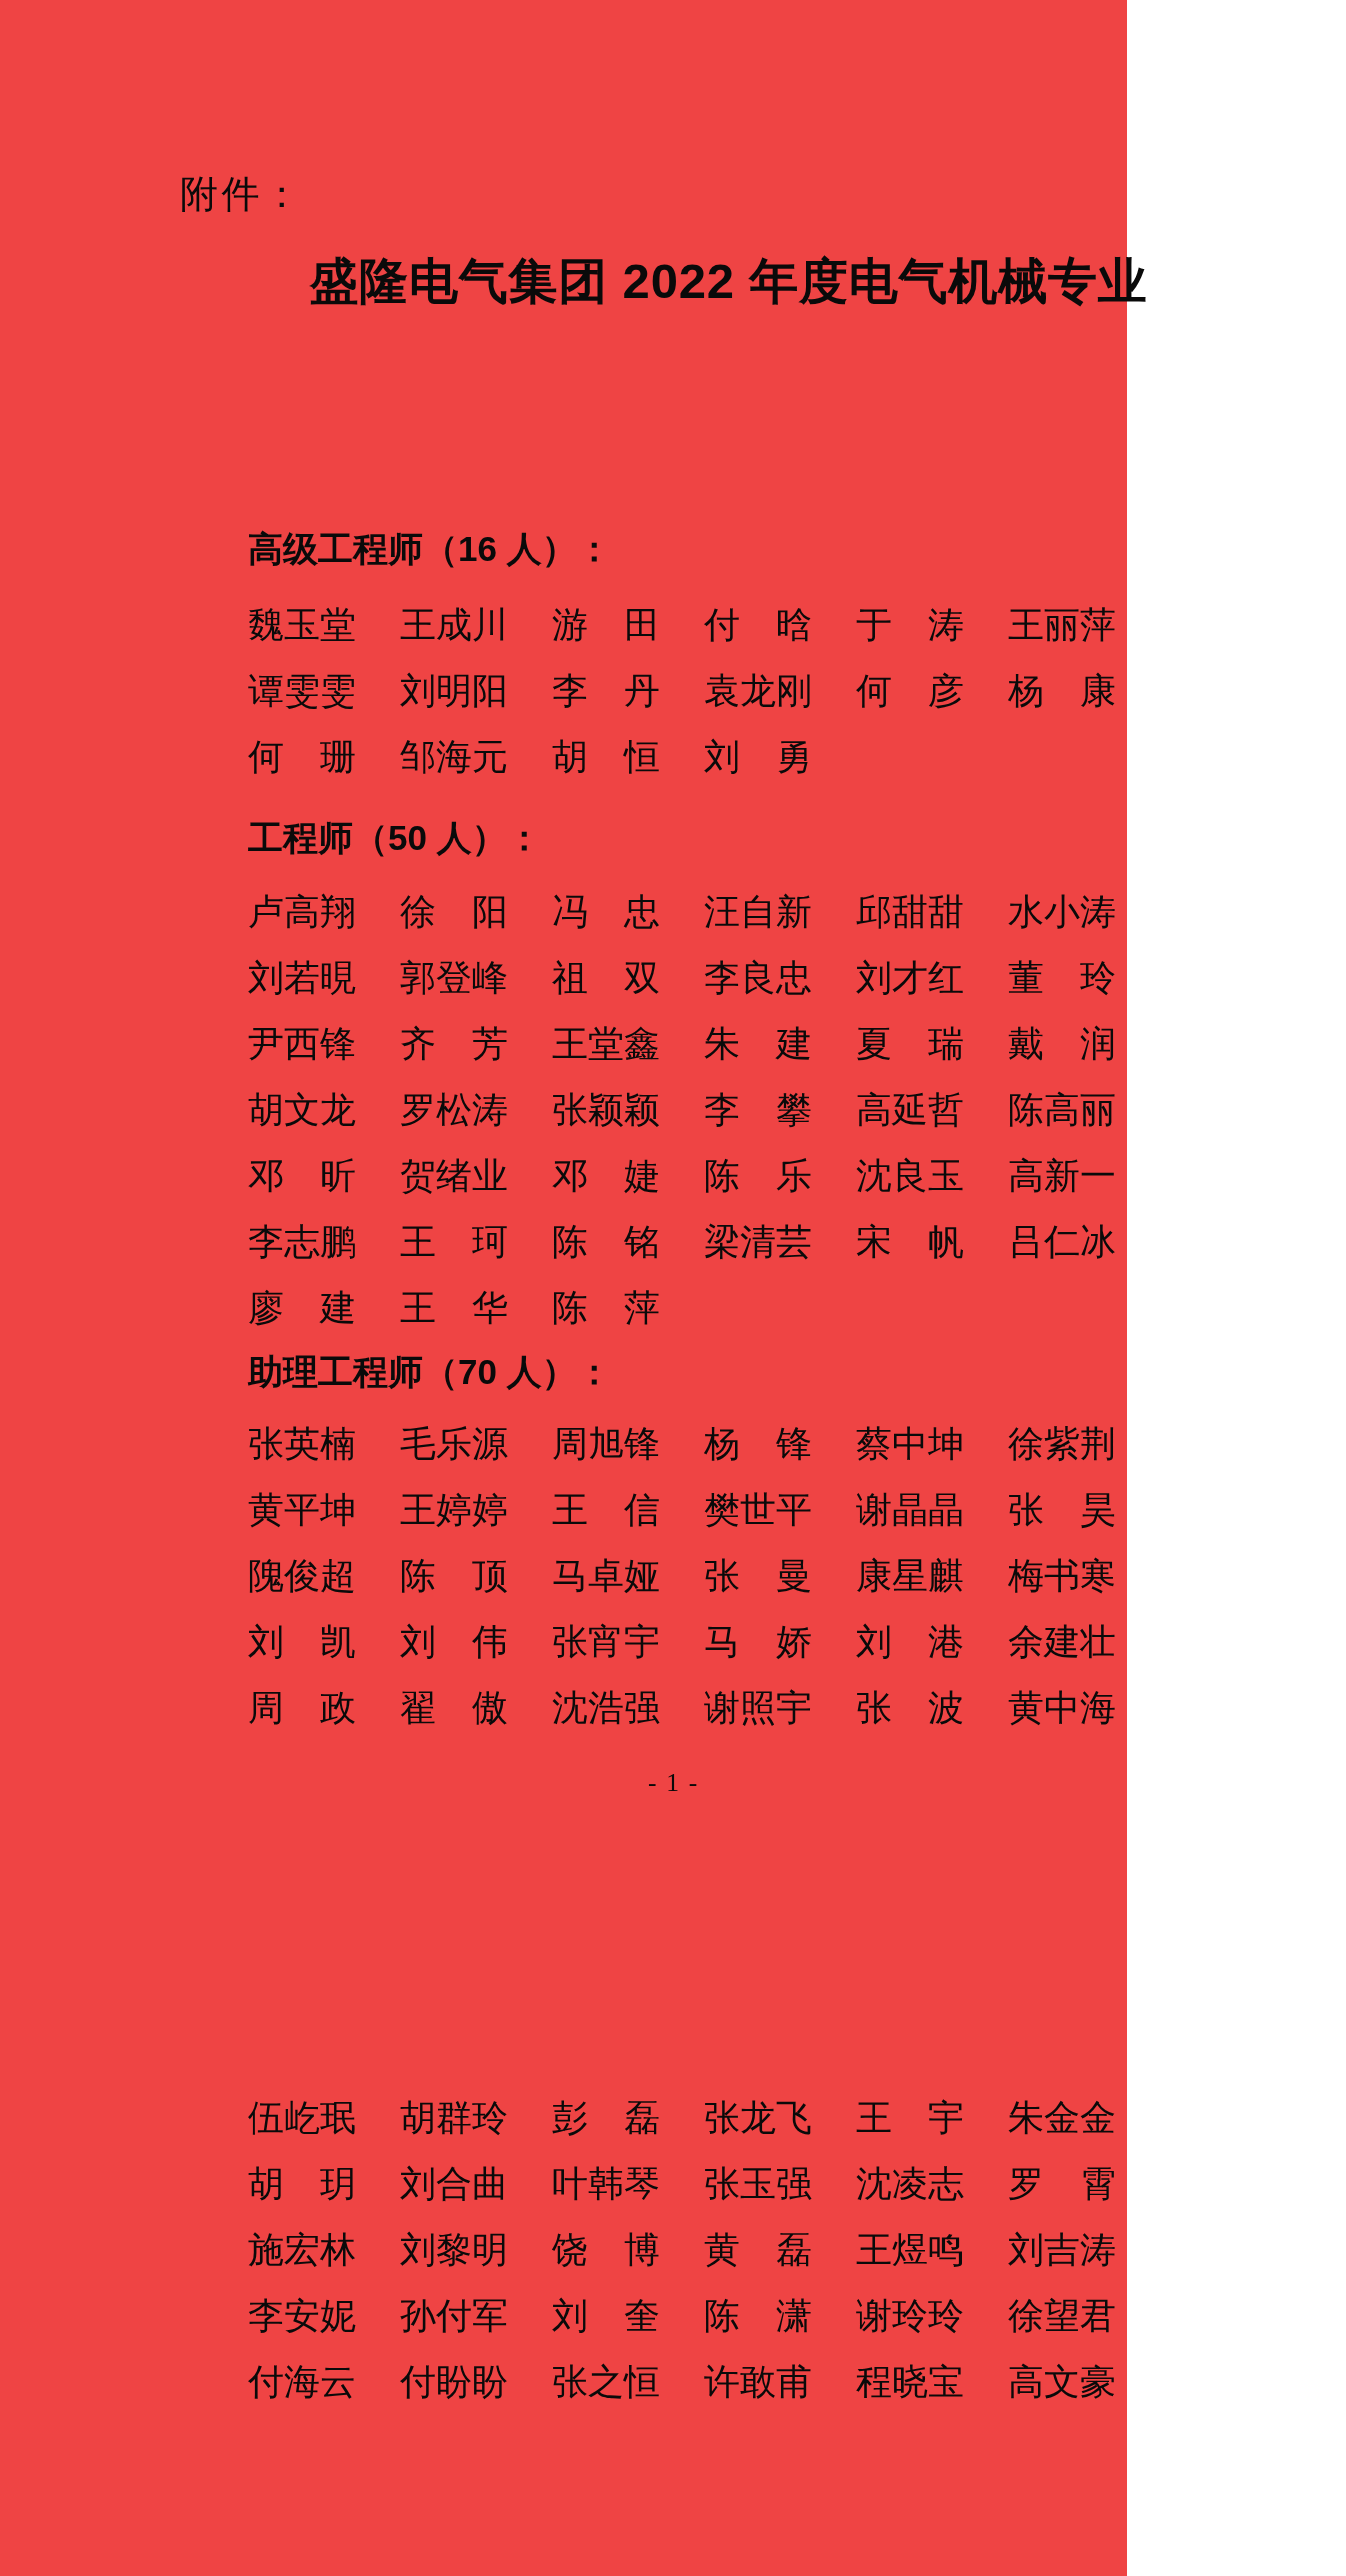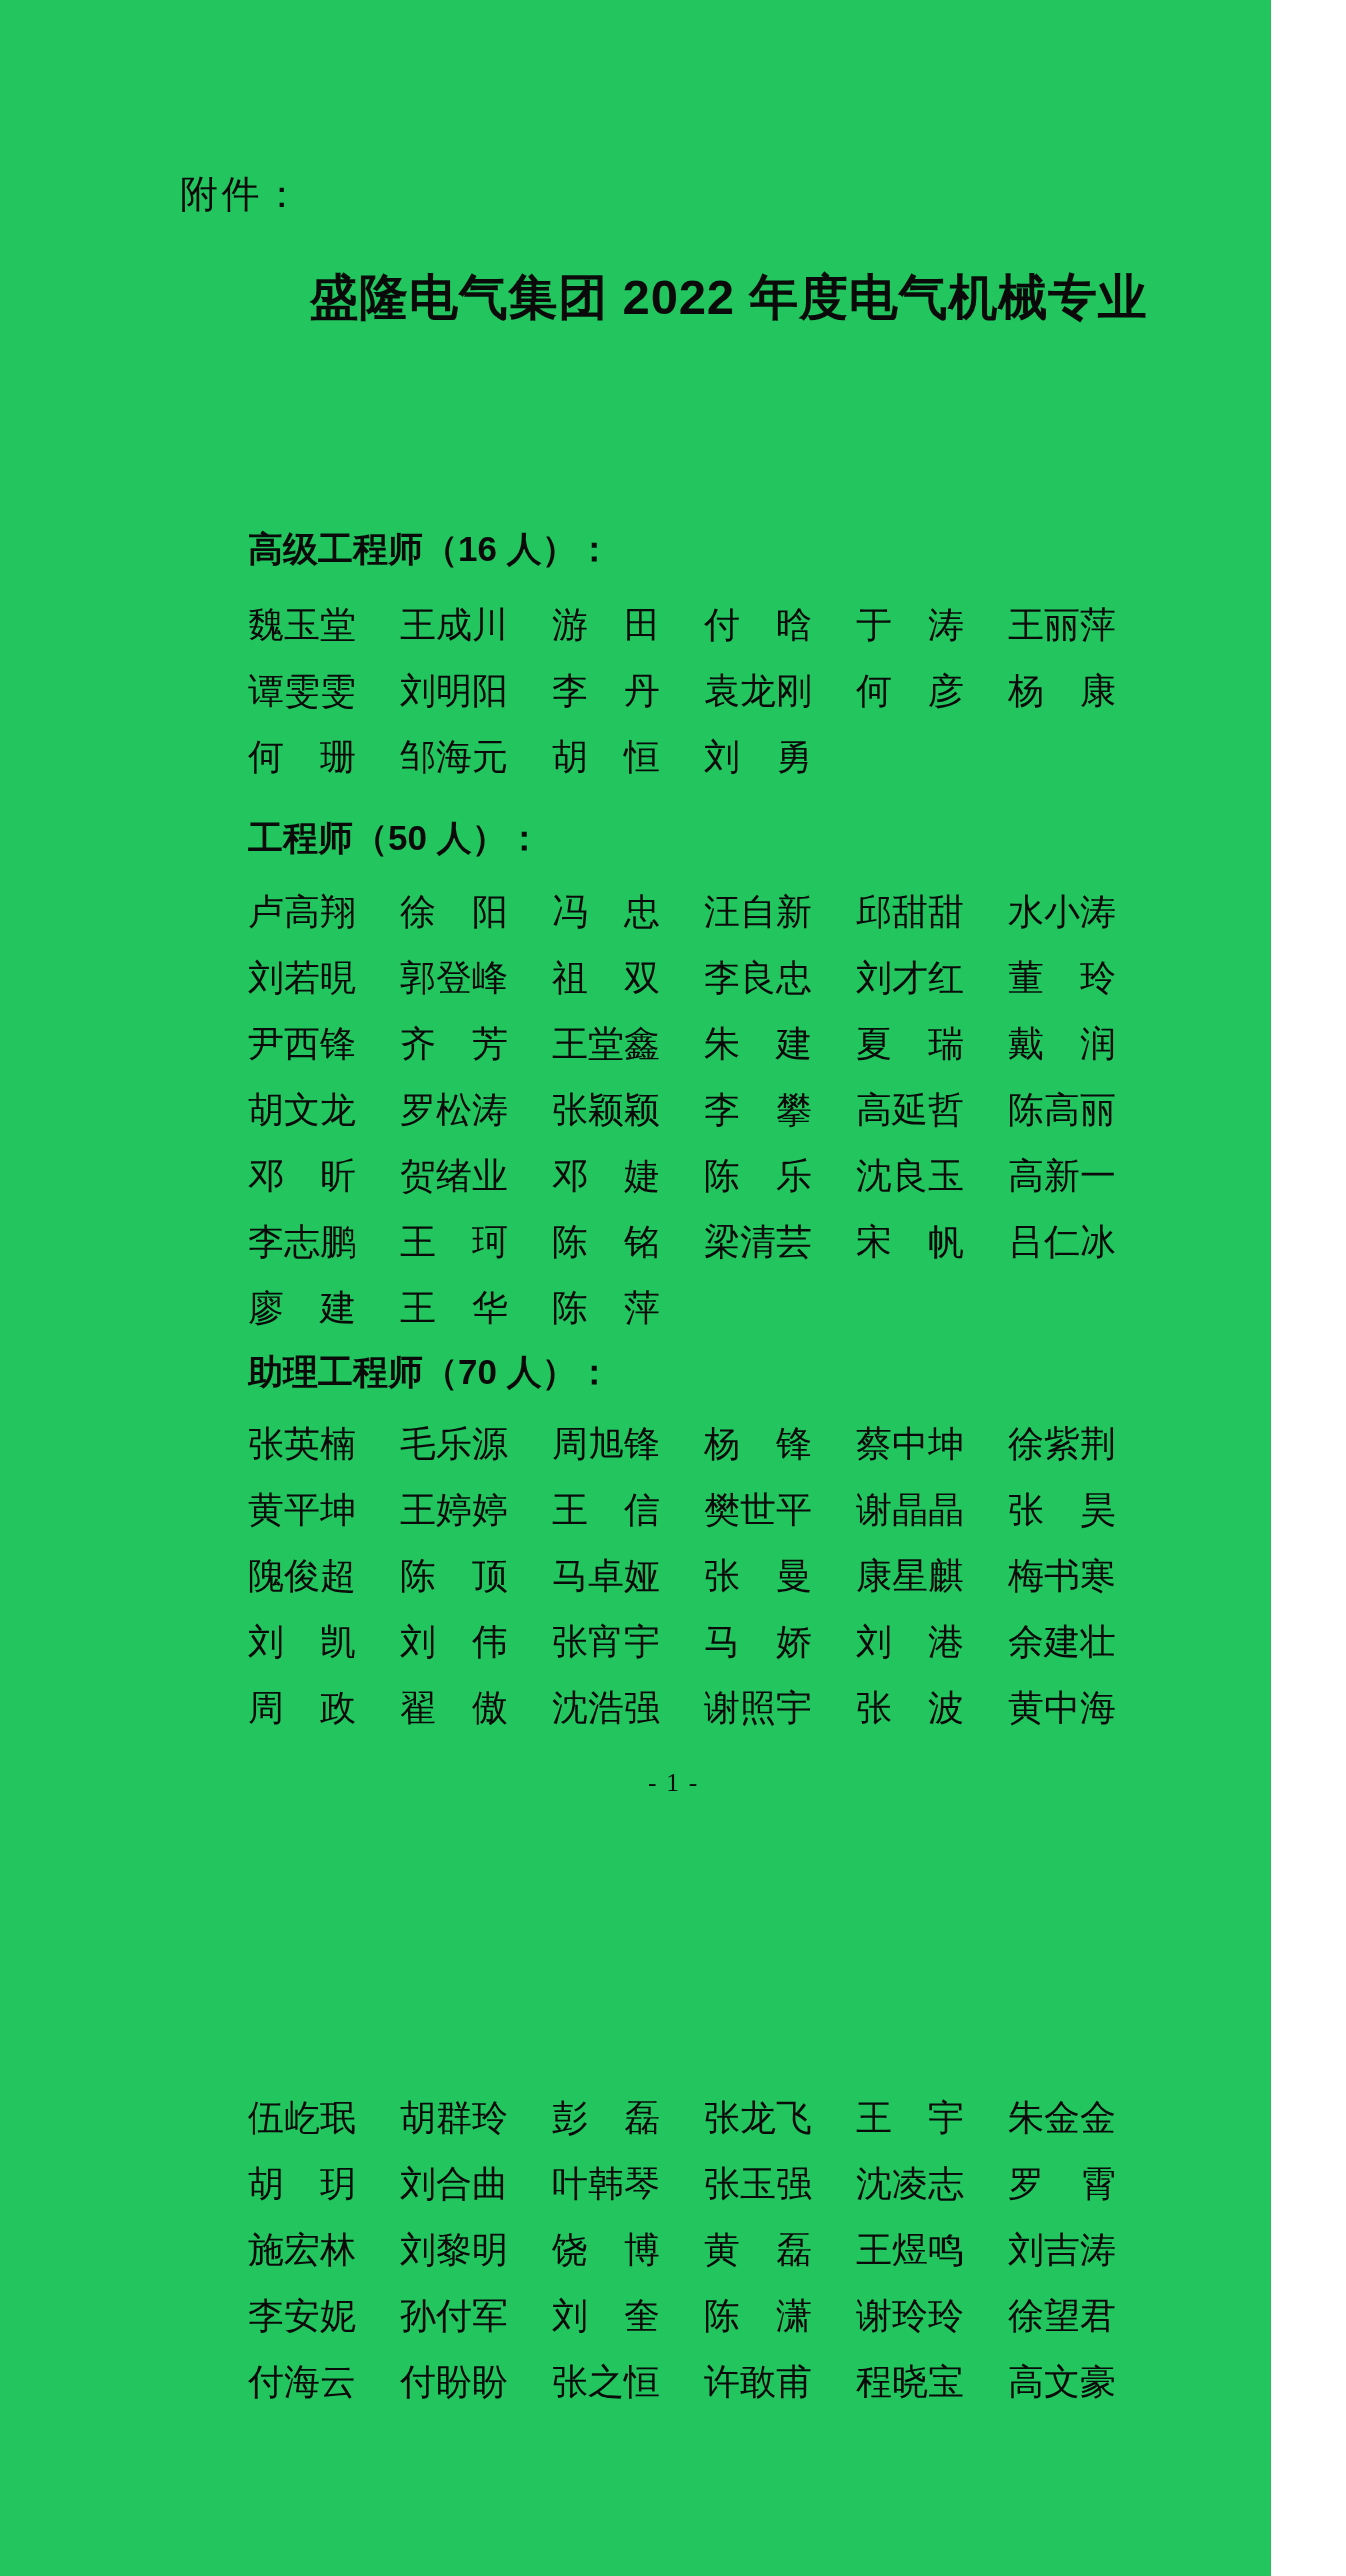--- a/index.html
+++ b/index.html
@@ -4,28 +4,28 @@
 <style>
   html,body{margin:0;padding:0;}
   body{
     width:1347px;height:2576px;
     background:#ffffff;
     position:relative;
     font-family:"Liberation Serif", serif;
     color:#0a0a0a;
     overflow:hidden;
   }
-  .doc-page{position:absolute;left:0;top:0;width:1271px;height:2576px;background:#22c55e;}
+  .doc-page{position:absolute;left:0;top:0;width:1127px;height:2576px;background:#ef4444;}
   .attachment{
     position:absolute;left:180px;top:174px;
     font-size:38px;line-height:1.1;
     letter-spacing:3.4px;
   }
   .title-block{
-    position:absolute;left:110px;top:264px;width:1237px;
+    position:absolute;left:110px;top:248px;width:1237px;
     text-align:center;
     font-family:"Liberation Sans", sans-serif;
     font-weight:bold;
     font-size:49px;line-height:66px;
     letter-spacing:0.8px;
   }
   .sec-heading{
     position:absolute;left:248px;
     font-family:Liberation Sans, sans-serif;
     font-weight:bold;

